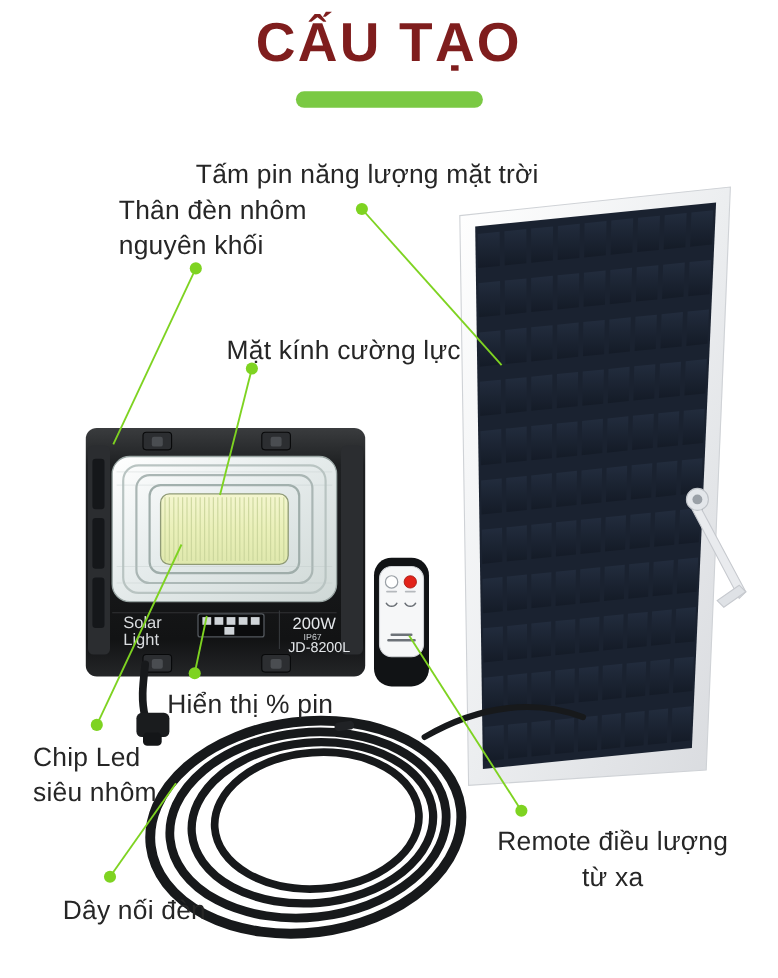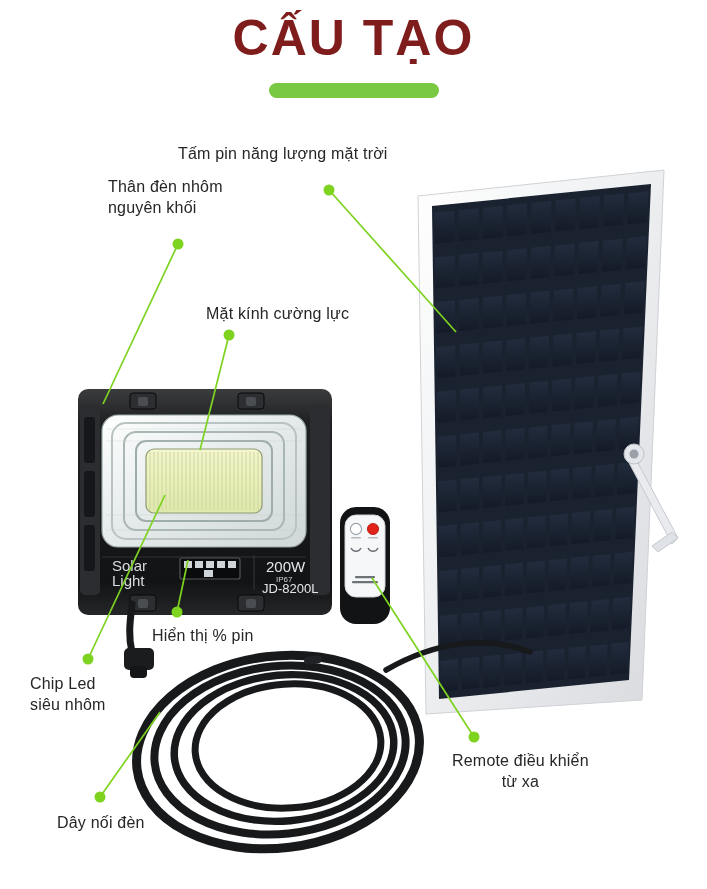--- a/index.html
+++ b/index.html
@@ -7,21 +7,21 @@
        font-family:"Liberation Sans","DejaVu Sans",sans-serif;
        -webkit-font-smoothing:antialiased;}
   #stage{position:absolute;inset:0;width:707px;height:889px;background:#fff;}
 
   
   #title-block{position:absolute;left:0;top:12px;width:707px;text-align:center;}
   #page-title{font-size:50px;font-weight:bold;letter-spacing:2px;line-height:1.05;}
   #title-rule{margin:18px auto 0;width:170px;height:15px;border-radius:8px;}
 
   
-  .callout{position:absolute;color:#262626;font-size:16px;line-height:1.32;
+  .callout{position:absolute;color:#262626;font-size:24px;line-height:1.32;
            white-space:pre-line;letter-spacing:.2px;}
   #leaders{position:absolute;left:0;top:0;width:707px;height:889px;pointer-events:none;}
 
   
   #solar-panel{position:absolute;left:396px;top:166px;width:300px;height:550px;}
   #solar-panel .pnl{position:absolute;inset:0;}
 
   
   #floodlight{position:absolute;left:76px;top:385px;width:258px;height:234px;}
 
@@ -361,16 +361,16 @@
 
   <div class="callout" style="left:206px;top:303px;">Mặt kính cường lực</div>
 
   <div class="callout" style="left:152px;top:625px;">Hiển thị % pin</div>
 
   <div class="callout" style="left:30px;top:673px;">Chip Led
 siêu nhôm</div>
 
   <div class="callout" style="left:57px;top:812px;">Dây nối đèn</div>
 
-  <div class="callout" style="left:452px;top:750px;text-align:center;">Remote điều khiển
+  <div class="callout" style="left:452px;top:750px;text-align:center;">Remote điều lượng
 từ xa</div>
 
 </div>
 
 </body></html>

